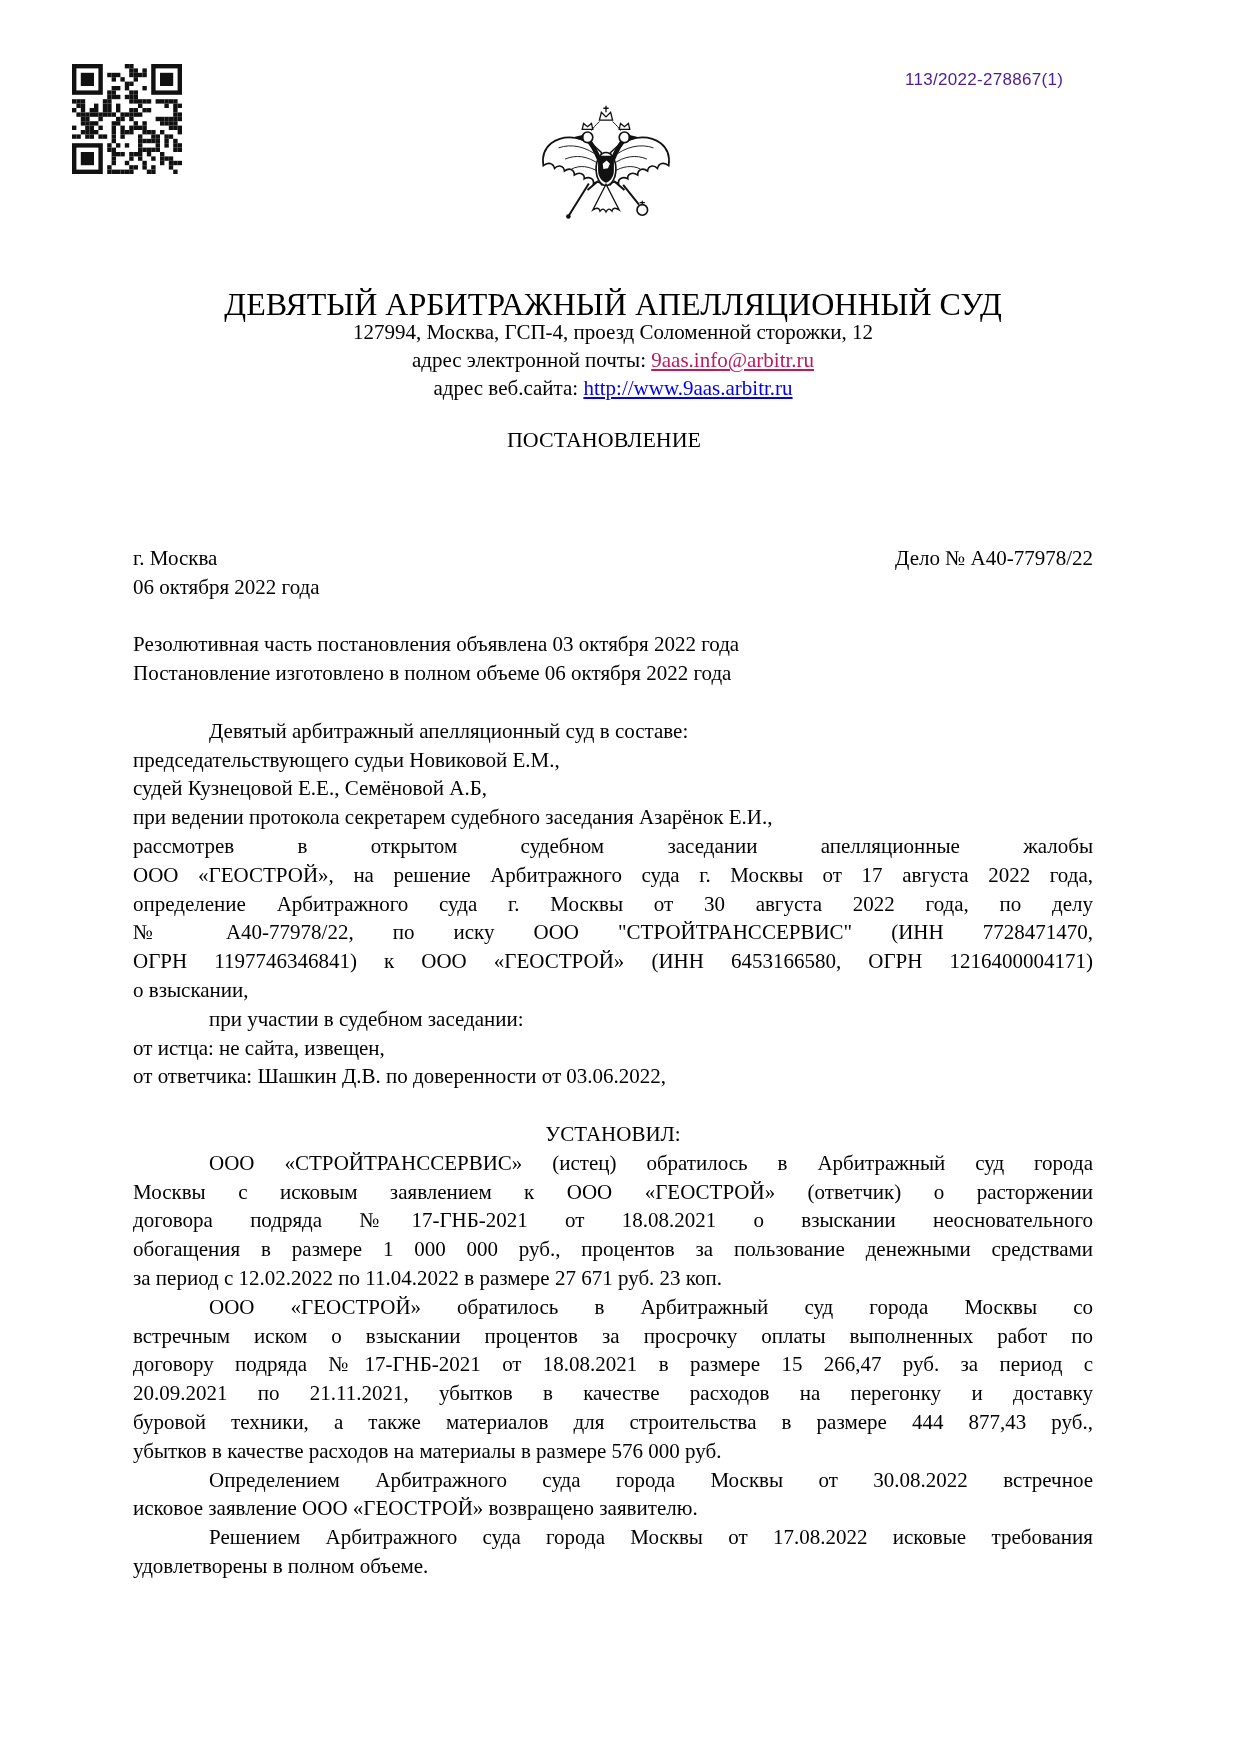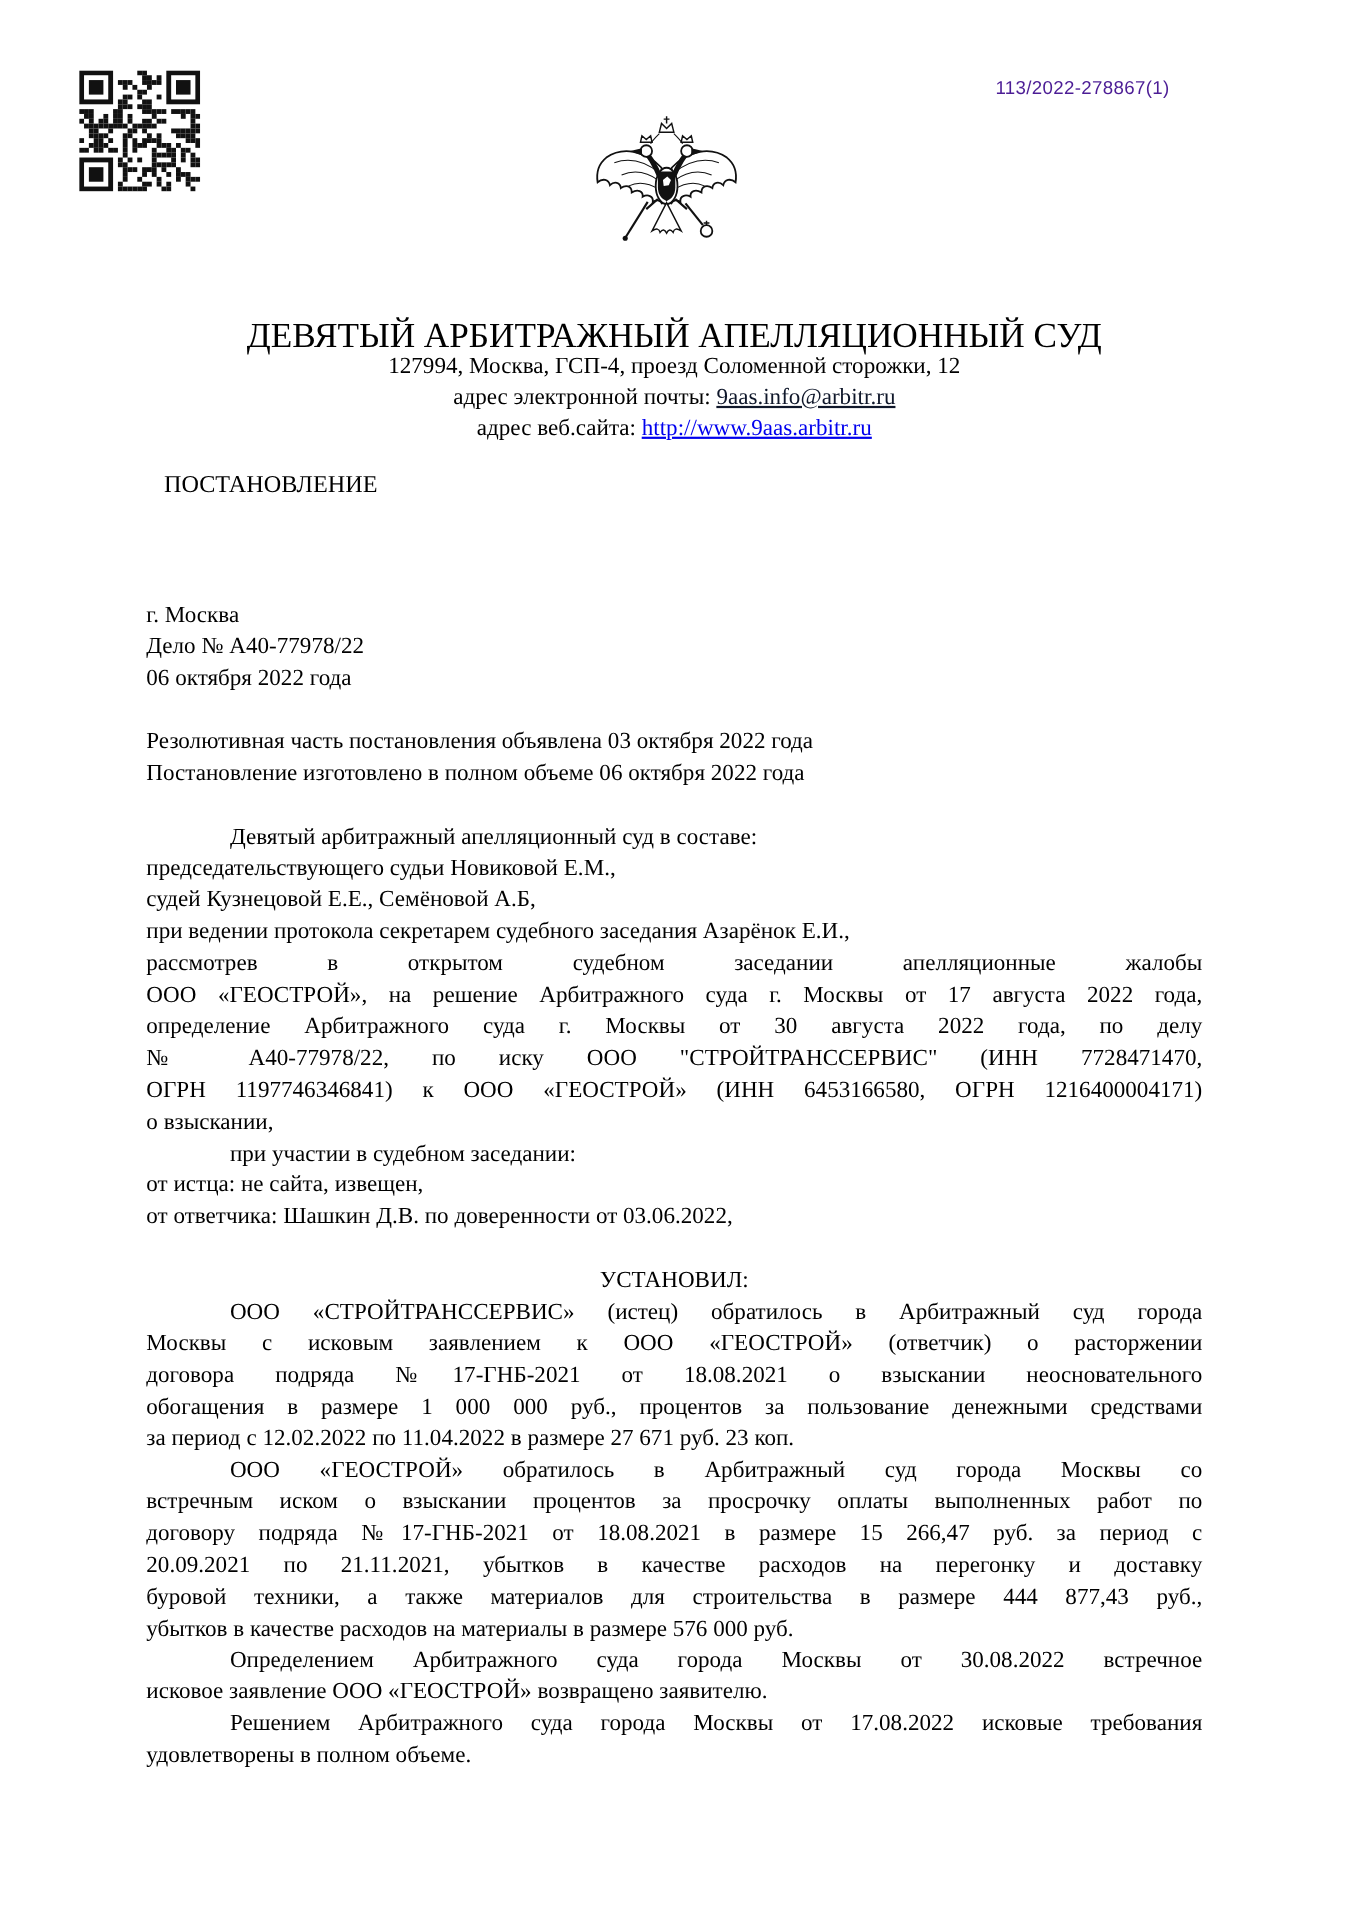--- a/index.html
+++ b/index.html
@@ -40,40 +40,40 @@
     left: 133px;
     top: 290px;
     width: 960px;
     text-align: center;
   }
   .header-block .court-name { font-size: 32px; line-height: 28px; }
   .header-block .hline { font-size: 21px; line-height: 28px; }
   a.link { text-decoration: underline; cursor: pointer; }
   .title-block {
     position: absolute;
-    left: 149px;
+    left: 124px;
     top: 425px;
     width: 960px;
-    text-align: left;
+    text-align: center;
   }
   .title-block .heading { font-size: 22px; line-height: 29px; }
   .title-block .case-numbers { font-size: 23px; line-height: 29px; font-weight: bold; }
   .body-block {
     position: absolute;
     left: 133px;
     top: 544px;
     width: 960px;
     font-size: 21px;
   }
   .line { line-height: 28.8px; min-height: 28.8px; text-align: left; }
   .line.justify { text-align: justify; text-align-last: justify; }
   .line.indent { text-indent: 76px; }
   .line.indent-justify { text-indent: 76px; text-align: justify; text-align-last: justify; }
   .line.center { text-align: center; text-align-last: center; }
-  .line.split { display: flex; justify-content: space-between; flex-direction: column; }
+  .line.split { display: flex; justify-content: space-between; }
 </style>
 </head>
 <body>
 
 <div class="page">
 
   <div class="qr" id="qr-holder"><svg width="110" height="110" viewBox="0 0 110 110" xmlns="http://www.w3.org/2000/svg">
         <rect width="110" height="110" fill="#fff"></rect>
         <g fill="#111">
           <rect x="52.800000000000004" y="0" width="4.4" height="4.4"></rect>
@@ -342,21 +342,21 @@
       <path d="M126,134 L150,164" stroke="#111111" stroke-width="3"></path>
       <circle cx="155" cy="172" r="8" fill="#ffffff" stroke="#111111" stroke-width="2.5"></circle>
       <path d="M155,164 L155,158 M151,161 L159,161" stroke="#111111" stroke-width="2"></path>
     </svg>
   </div>
 
   <div class="header-block">
     <div class="court-name">ДЕВЯТЫЙ АРБИТРАЖНЫЙ АПЕЛЛЯЦИОННЫЙ СУД</div>
     <div class="hline">127994, Москва, ГСП-4, проезд Соломенной сторожки, 12</div>
     <div class="hline">
-      <span>адрес электронной почты: </span><a class="link" style="color: #0f172a;">9aas.info@arbitr.ru</a>
+      <span>адрес электронной почты: </span><a class="link" style="color: #be185d;">9aas.info@arbitr.ru</a>
     </div>
     <div class="hline">
       <span>адрес веб.сайта: </span><a class="link" style="color: rgb(0, 0, 238);">http://www.9aas.arbitr.ru</a>
     </div>
   </div>
 
   <div class="title-block">
     <div class="heading">ПОСТАНОВЛЕНИЕ</div>
   </div>
 

